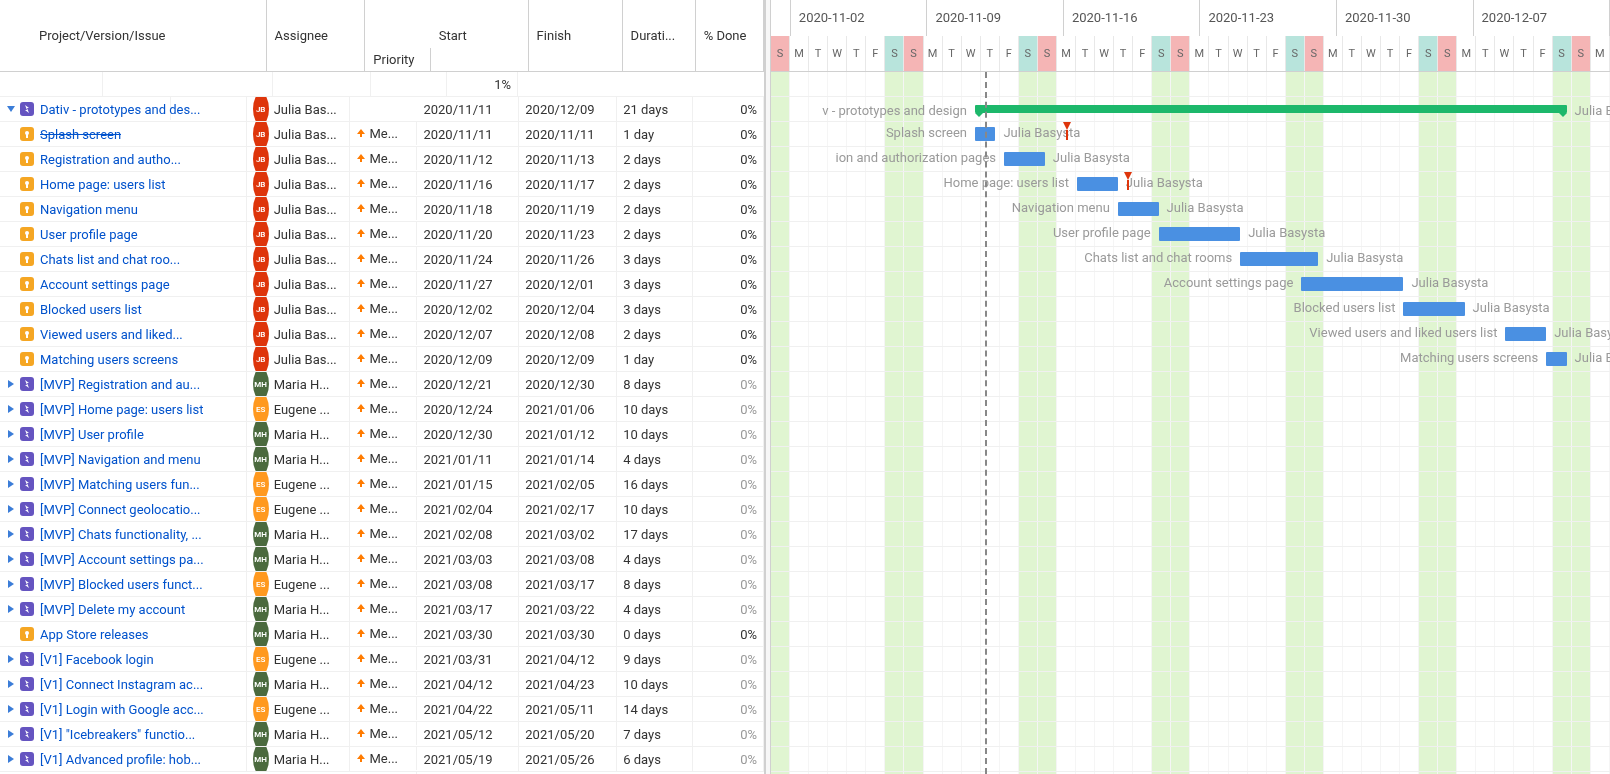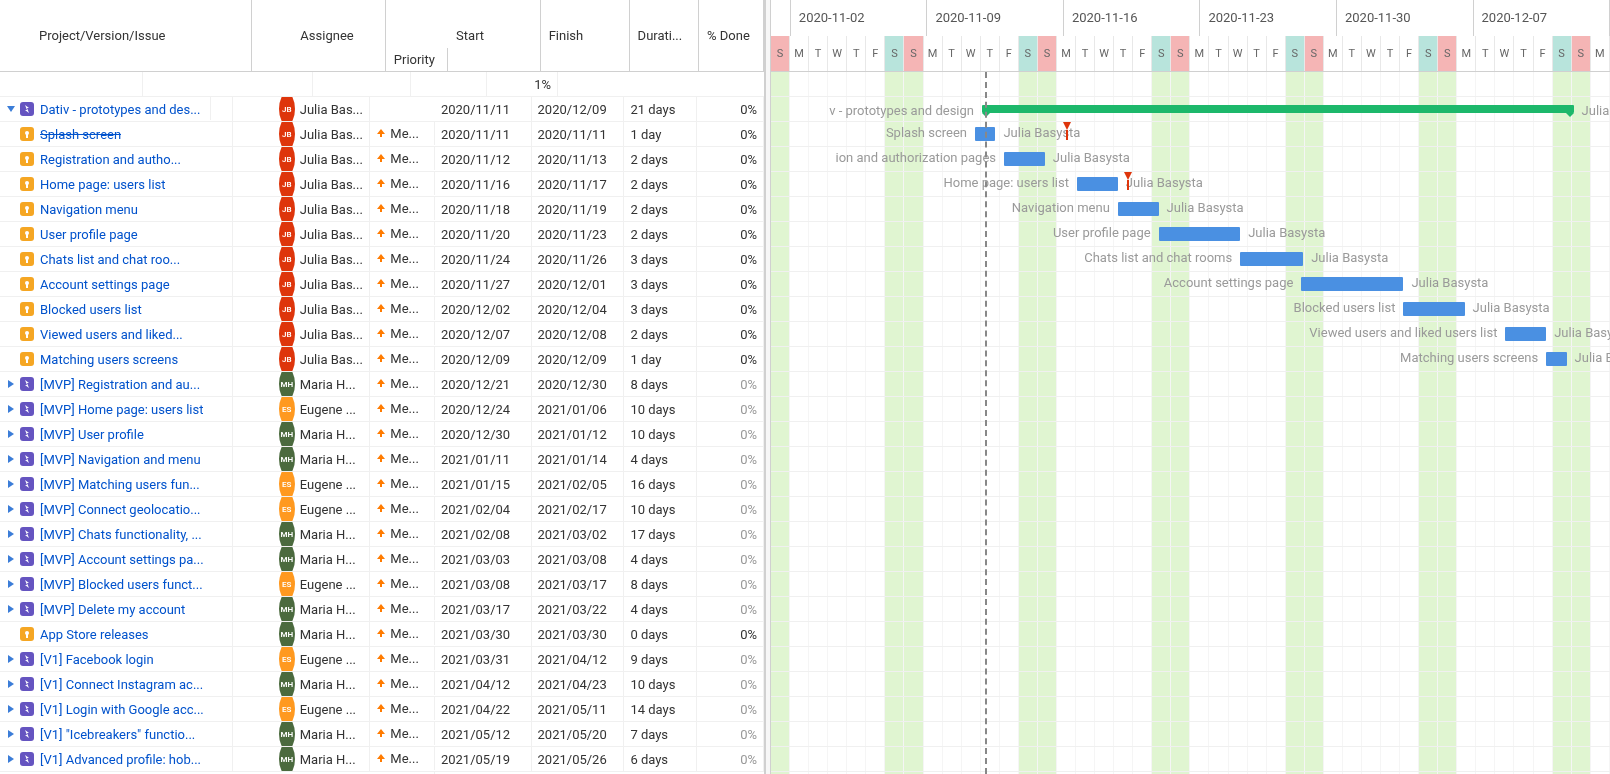--- a/index.html
+++ b/index.html
@@ -26,21 +26,21 @@
   display: flex;
   align-items: center;
   padding: 0 8px;
   color: #333;
   font-size: 13px;
   white-space: nowrap;
   overflow: hidden;
   text-overflow: ellipsis;
 }
 .col-issue   { width: 247px; }
-.col-assignee{ width: 103px; margin-left: 40px; }
+.col-assignee{ width: 103px; }
 .col-priority{ width: 68px; margin-top: 48px; }
 .col-start   { width: 102px; }
 .col-finish  { width: 98px; }
 .col-duration{ width: 76px; }
 .col-done    { width: 71px; }
 
 .grid-body { flex: 1; overflow-y: auto; }
 .row {
   display: flex;
   height: 25px;
@@ -1174,21 +1174,21 @@
           <div class="tl-bg-day we"></div>
           <div class="tl-bg-day we"></div>
           <div class="tl-bg-day"></div>
         </div>
       <div class="today-line" id="today-line" style="left: 214.2px;">
         <div class="today-marker"></div>
       </div>
       <div class="tl-rows" id="tl-rows">
           <div class="tl-row"></div>
           <div class="tl-row">
-            <div class="bar parent" style="left: 211px; width: 591.6px;">
+            <div class="bar parent" style="left: 204px; width: 591.6px;">
               <span class="bar-label-left">v - prototypes and design</span>
               <span class="bar-label-right">Julia Basysta</span>
             </div>
           </div>
           <div class="tl-row">
             <div class="bar" style="left: 204px; width: 20.4px;">
               <span class="bar-label-left">Splash screen</span>
               <span class="bar-label-right">Julia Basysta</span>
             </div>
             <div class="deadline" style="left: 291.8px;"></div>
@@ -1212,21 +1212,21 @@
               <span class="bar-label-right">Julia Basysta</span>
             </div>
           </div>
           <div class="tl-row">
             <div class="bar" style="left: 387.6px; width: 81.6px;">
               <span class="bar-label-left">User profile page</span>
               <span class="bar-label-right">Julia Basysta</span>
             </div>
           </div>
           <div class="tl-row">
-            <div class="bar" style="left: 469.2px; width: 63px;">
+            <div class="bar" style="left: 469.2px; width: 78px;">
               <span class="bar-label-left">Chats list and chat rooms</span>
               <span class="bar-label-right">Julia Basysta</span>
             </div>
           </div>
           <div class="tl-row">
             <div class="bar" style="left: 530.4px; width: 102px;">
               <span class="bar-label-left">Account settings page</span>
               <span class="bar-label-right">Julia Basysta</span>
             </div>
           </div>

